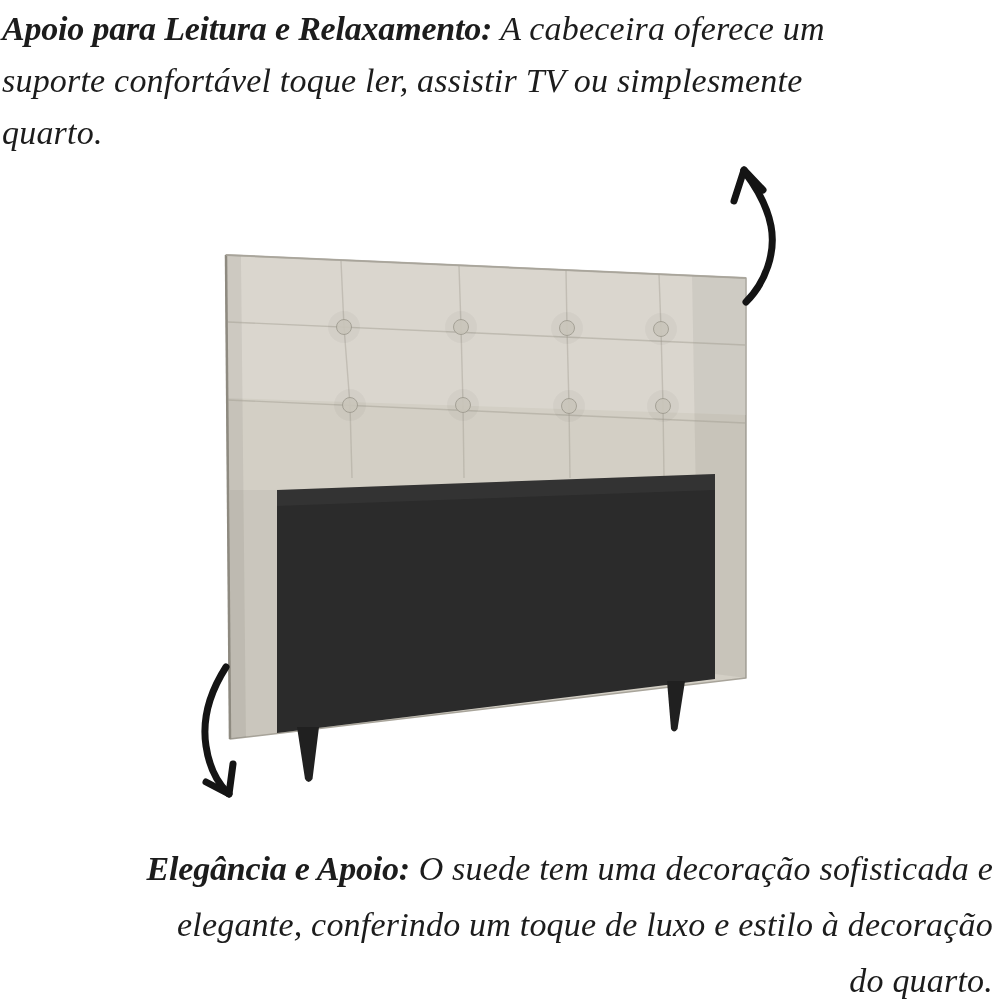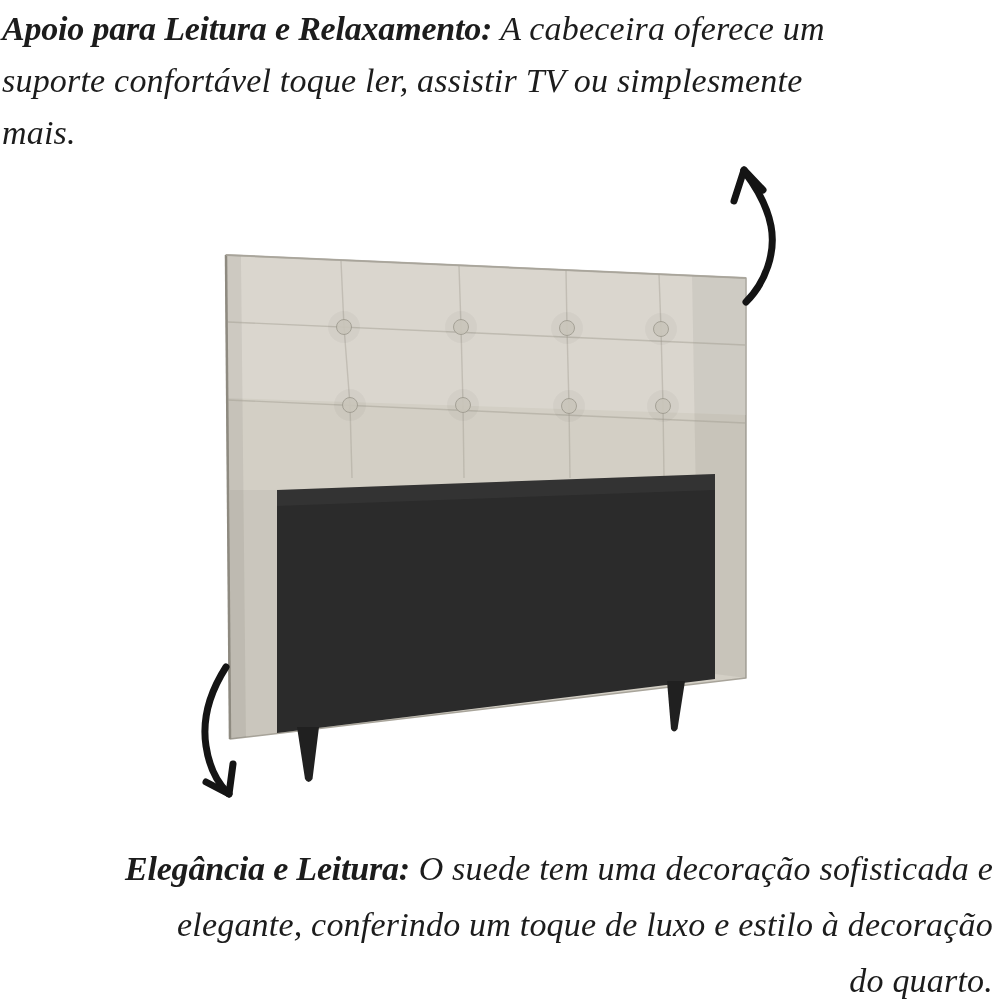--- a/index.html
+++ b/index.html
@@ -88,20 +88,20 @@
       <path d="M 226,667 C 210,692 202,720 206,746 C 209,766 216,781 227,792"></path>
       <path d="M 229,794 L 206,782"></path>
       <path d="M 229,794 L 233,764"></path>
     </g>
   </g>
 </svg>
 
 <div class="txt top-text">
   <div class="line"><span class="b">Apoio para Leitura e Relaxamento:</span><span> A cabeceira oferece um</span></div>
   <div class="line">suporte confortável toque ler, assistir TV ou simplesmente</div>
-  <div class="line">mais.</div>
+  <div class="line">quarto.</div>
 </div>
 
 <div class="txt bottom-text">
-  <div class="line"><span class="b">Elegância e Leitura:</span><span> O suede tem uma decoração sofisticada e</span></div>
+  <div class="line"><span class="b">Elegância e Apoio:</span><span> O suede tem uma decoração sofisticada e</span></div>
   <div class="line">elegante, conferindo um toque de luxo e estilo à decoração</div>
   <div class="line">do quarto.</div>
 </div>
 
 </body></html>

